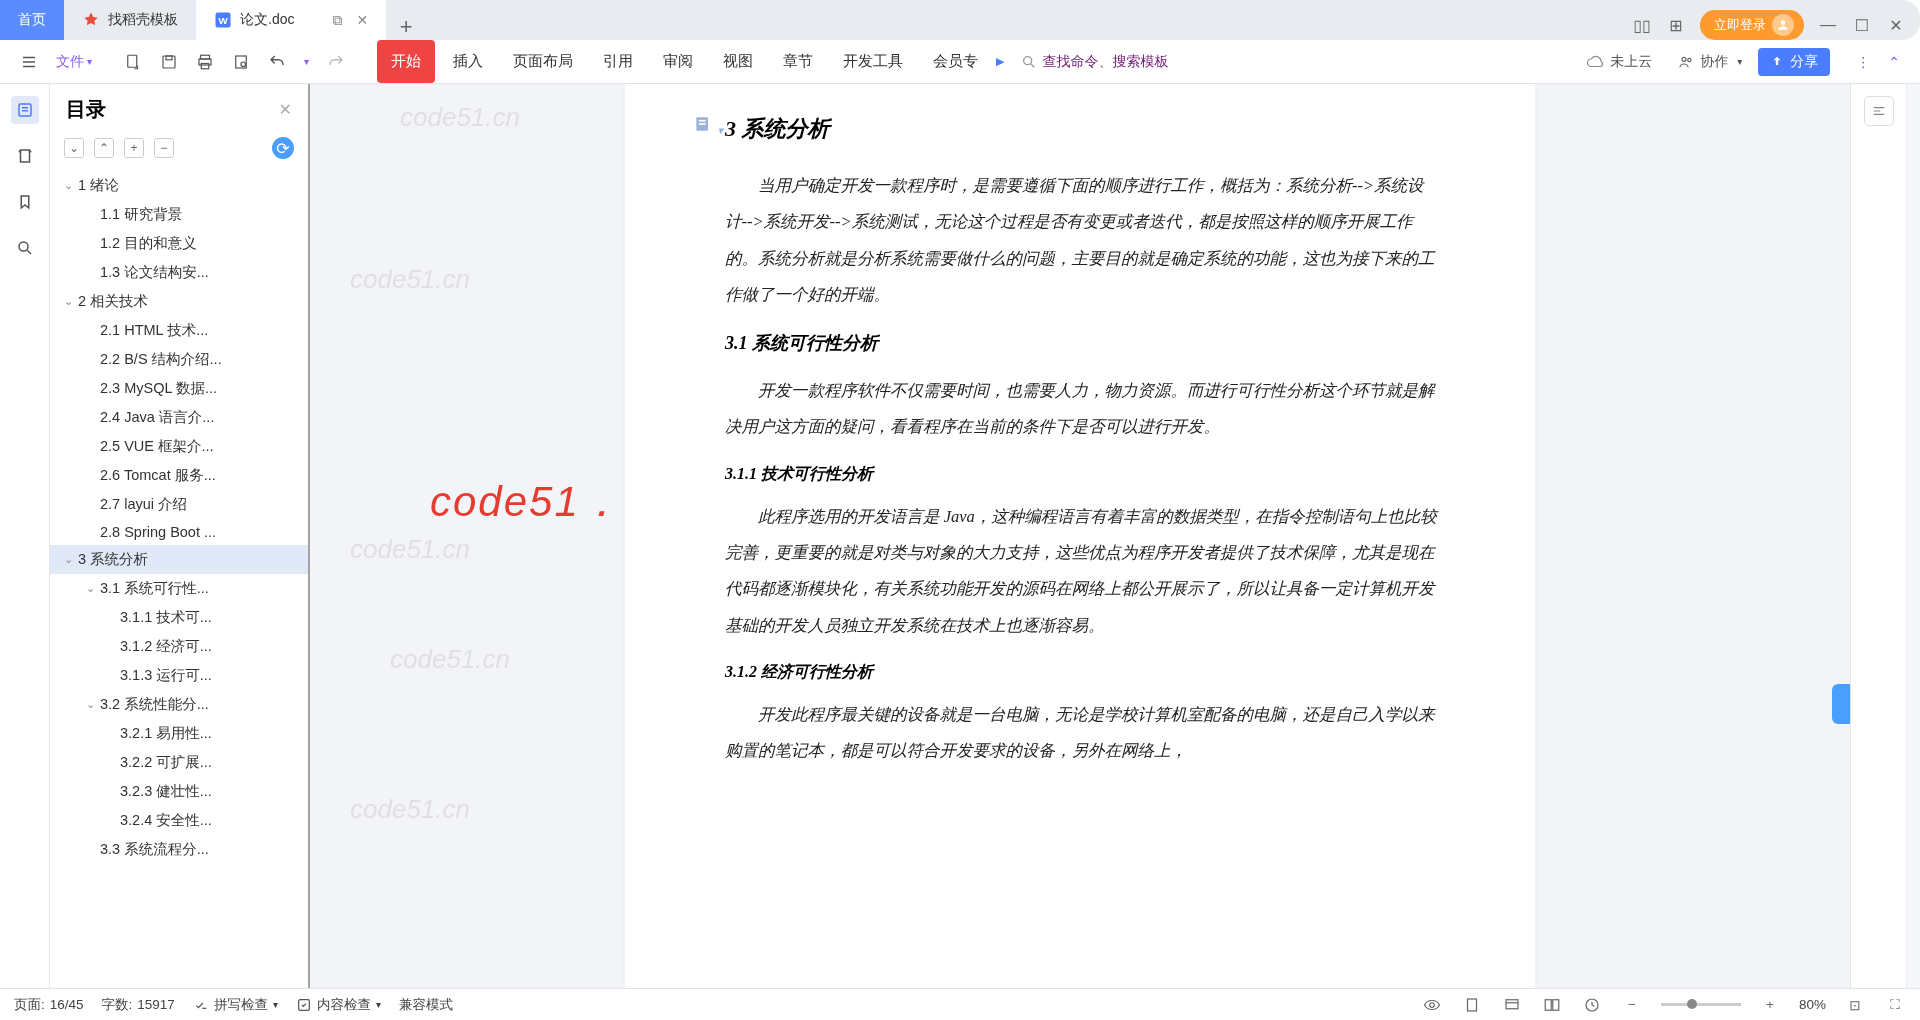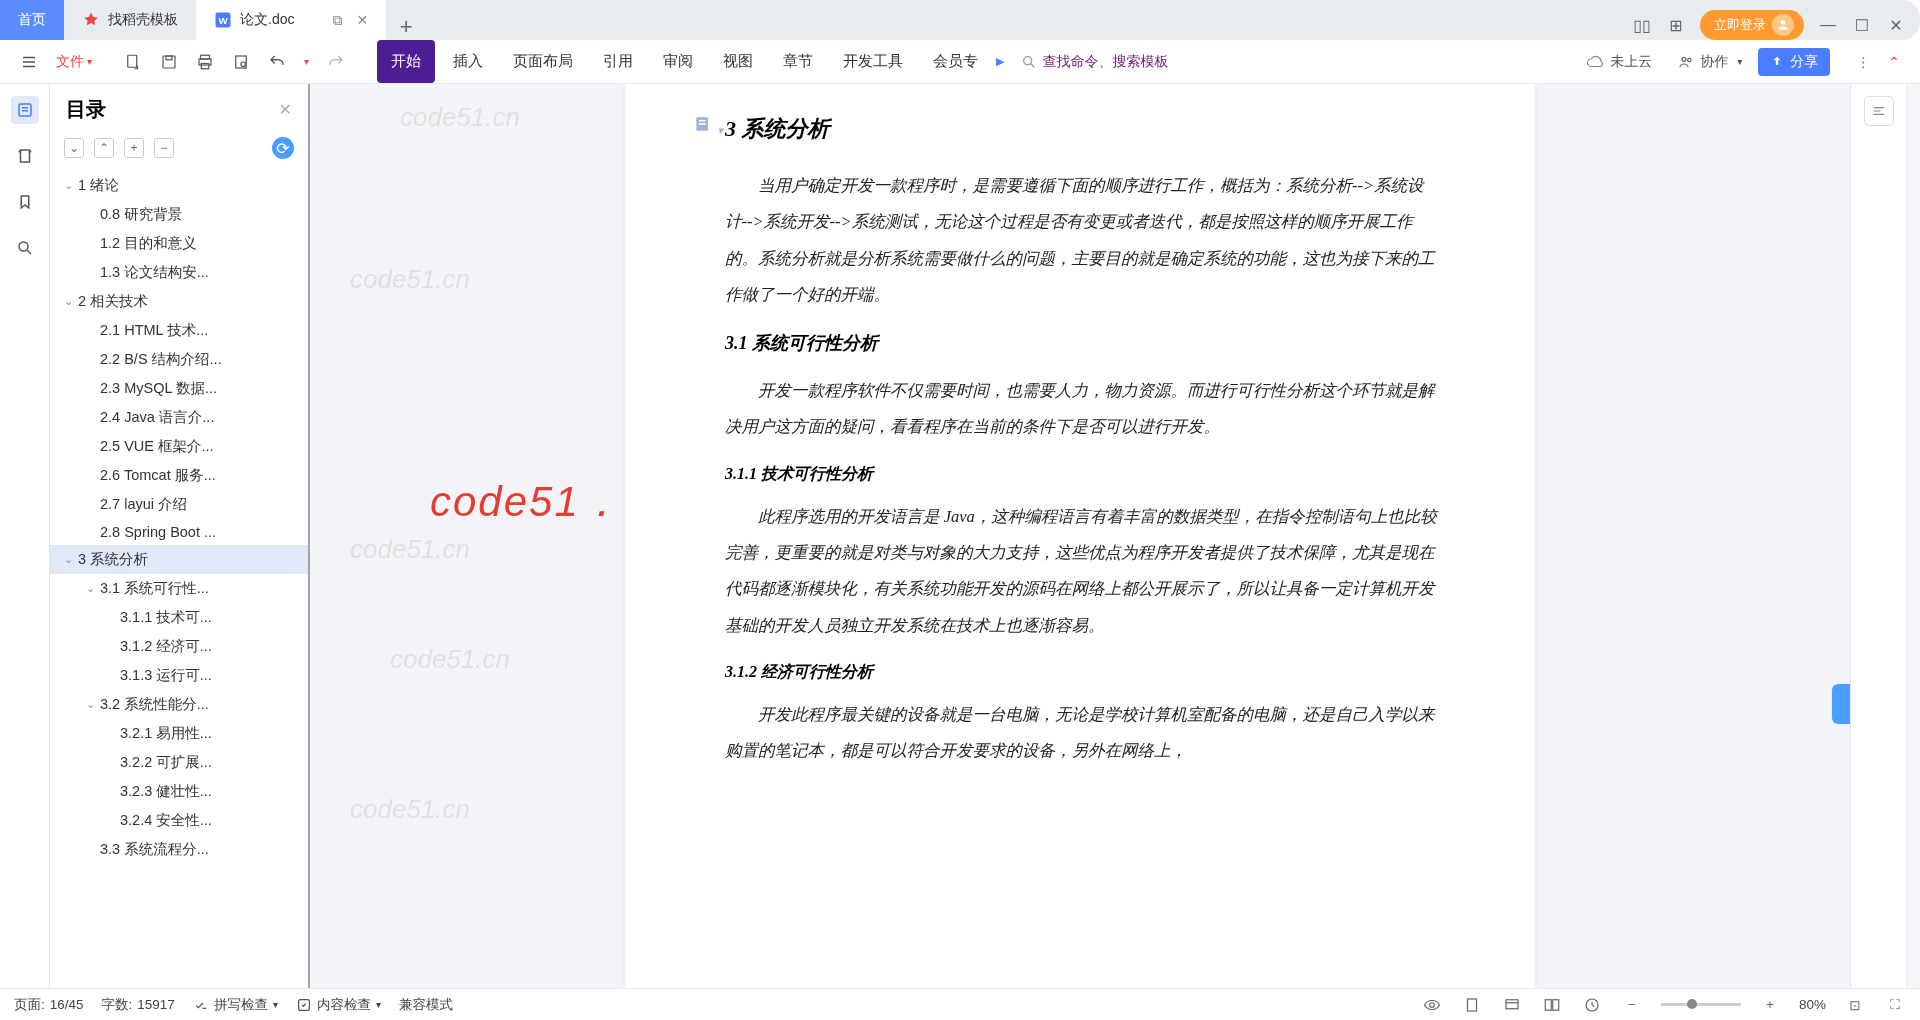--- a/index.html
+++ b/index.html
@@ -15,24 +15,24 @@
 .tab .popout { margin-left:30px; font-size:14px; color:#888; }
 .newtab { width:40px; text-align:center; font-size:22px; color:#666; cursor:pointer; }
 .tabspace { flex:1; }
 .winctrls { display:flex; align-items:center; gap:14px; padding-right:14px; }
 .winctrls .wbtn { width:20px; height:20px; color:#666; cursor:pointer; display:flex; align-items:center; justify-content:center; }
 .login-pill { background:#ff9a2e; color:#fff; border-radius:16px; padding:4px 10px 4px 14px; display:flex; align-items:center; gap:6px; font-size:13px; }
 .login-pill .avatar { width:22px; height:22px; background:#ffc98a; border-radius:50%; display:flex; align-items:center; justify-content:center; }
 
 
 .ribbon { height:44px; border-bottom:1px solid #e3e5ea; display:flex; align-items:center; padding:0 14px; gap:6px; }
-.rbtn { padding:4px 6px; color:#ef4444; cursor:pointer; display:flex; align-items:center; font-size:14px; }
+.rbtn { padding:4px 6px; color:#8b5cf6; cursor:pointer; display:flex; align-items:center; font-size:14px; }
 .rbtn svg { width:18px; height:18px; }
 .menu-label { font-size:15px; color:#333; padding:0 12px; cursor:pointer; }
-.menu-label.active { background:#4c1d95; color:#fff; border-radius:4px; padding:12px 14px; }
+.menu-label.active { background:#ef4444; color:#fff; border-radius:4px; padding:12px 14px; }
 .search-cmd { display:flex; align-items:center; gap:6px; color:#701a75; font-size:14px; margin-left:10px; }
 .rspace { flex:1; }
 .cloud { display:flex; align-items:center; gap:6px; color:#555; font-size:14px; padding:0 10px; }
 .share-pill { background:#4a7dff; color:#fff; border-radius:4px; padding:5px 12px; display:flex; align-items:center; gap:6px; font-size:14px; }
 
 
 .main { flex:1; display:flex; overflow:hidden; }
 .leftrail { width:50px; border-right:1px solid #e3e5ea; display:flex; flex-direction:column; align-items:center; gap:18px; padding-top:12px; }
 .leftrail .lrbtn { width:28px; height:28px; color:#555; cursor:pointer; display:flex; align-items:center; justify-content:center; }
 .leftrail .lrbtn.active { background:#e1e8f7; border-radius:4px; color:#4a7dff; }
@@ -248,21 +248,21 @@
       <span class="tbtn">−</span>
       <span class="refresh">⟳</span>
     </div>
     <div class="toc" id="toc">
         <div class="toc-item lvl0">
           <span class="chev">⌄</span>
           <span>1  绪论</span>
         </div>
         <div class="toc-item lvl1">
           <span class="chev"></span>
-          <span>0.8 研究背景</span>
+          <span>1.1 研究背景</span>
         </div>
         <div class="toc-item lvl1">
           <span class="chev"></span>
           <span>1.2 目的和意义</span>
         </div>
         <div class="toc-item lvl1">
           <span class="chev"></span>
           <span>1.3 论文结构安...</span>
         </div>
         <div class="toc-item lvl0">

